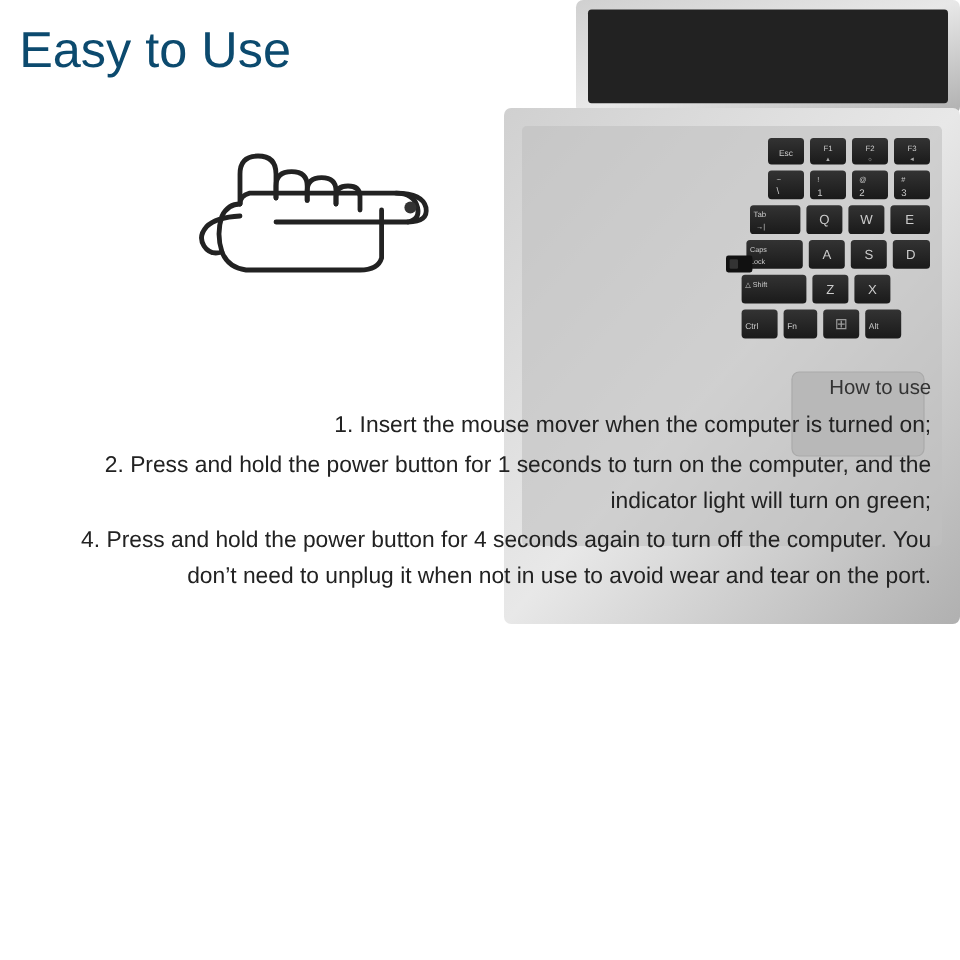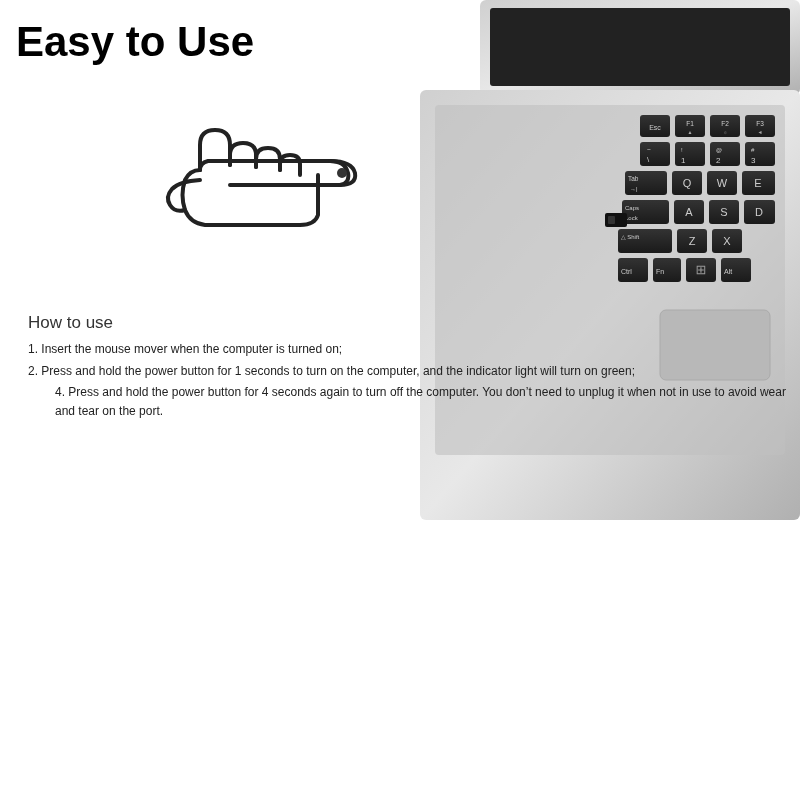--- a/index.html
+++ b/index.html
@@ -19,44 +19,45 @@
       position: relative;
       background: #fff;
     }
 
     
     .title {
       position: absolute;
       top: 18px;
       left: 16px;
       font-size: 42px;
-      font-weight: 700;
-      color: #000000;
+      font-weight: 400;
+      color: #0c4a6e;
       letter-spacing: 0px;
     }
 
     
     .text-content {
       position: absolute;
       top: 310px;
-      left: 28px;
+      left: 16px;
       width: 760px;
       font-size: 17px;
       color: #222;
       line-height: 1.55;
+      text-align: right;
     }
 
     .how-to-label {
       font-size: 17px;
       color: #333;
       margin-bottom: 4px;
     }
 
     .instruction-text {
-      font-size: 12px;
+      font-size: 19px;
       color: #222;
       line-height: 1.6;
     }
 
     
     .hand-svg-container {
       position: absolute;
       top: 85px;
       left: 100px;
       z-index: 5;

